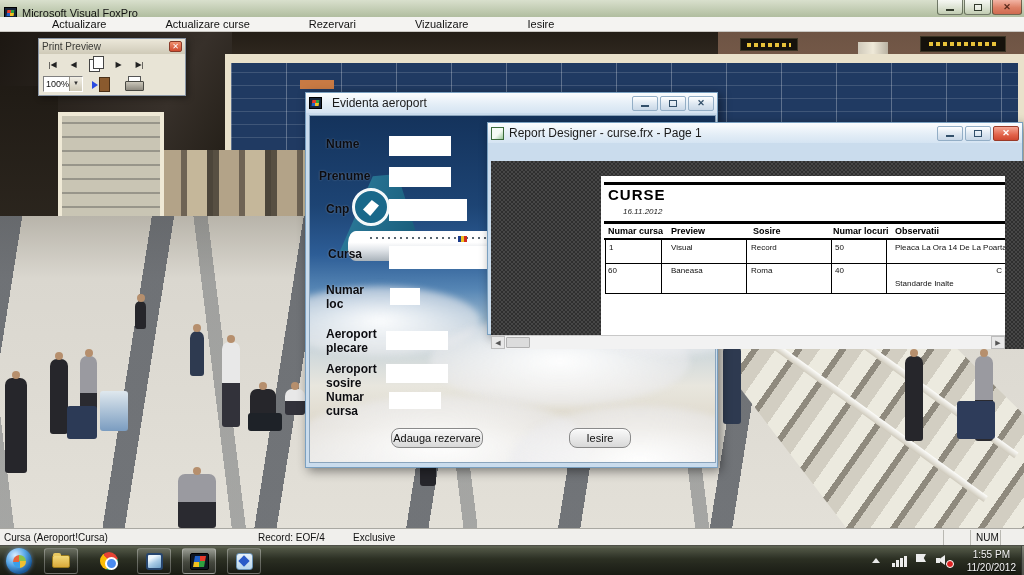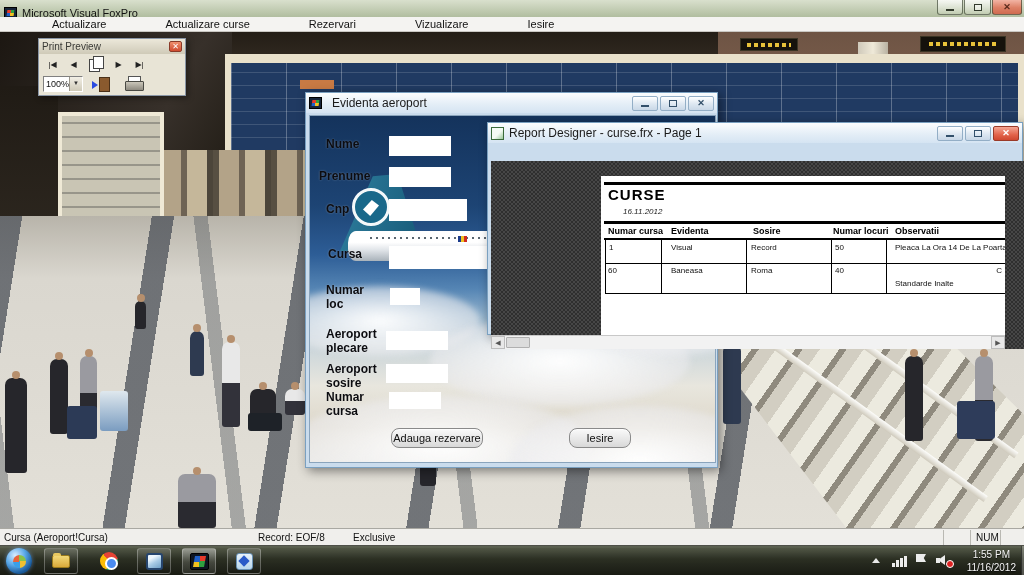--- a/index.html
+++ b/index.html
@@ -363,21 +363,21 @@
       </div>
     </div>
     <div class="rd-client">
       <div class="rd-page">
         <div class="rp-bar" style="top:6px"></div>
         <div class="rp-title">CURSE</div>
         <div class="rp-date">16.11.2012</div>
         <div class="rp-bar" style="top:45px"></div>
 
         <span class="rp-h" style="left:7px">Numar cursa</span>
-        <span class="rp-h" style="left:70px">Evidenta</span>
+        <span class="rp-h" style="left:70px">Preview</span>
         <span class="rp-h" style="left:152px">Sosire</span>
         <span class="rp-h" style="left:232px">Numar locuri</span>
         <span class="rp-h" style="left:294px">Observatii</span>
 
         <div class="rp-line" style="left:3px;top:62px;width:401px;height:2px"></div>
         <div class="rp-line" style="left:4px;top:87px;width:400px;height:1px"></div>
         <div class="rp-line" style="left:4px;top:117px;width:400px;height:1px"></div>
         <div class="rp-line" style="left:4px;top:64px;width:1px;height:53px"></div>
         <div class="rp-line" style="left:60px;top:64px;width:1px;height:53px"></div>
         <div class="rp-line" style="left:145px;top:64px;width:1px;height:53px"></div>
@@ -405,21 +405,21 @@
         <div class="sc-btn" style="left:0;top:0">◀</div>
         <div class="sc-thumb"></div>
         <div class="sc-btn" style="right:0;top:0">▶</div>
       </div>
       <div class="rd-corner"></div>
     </div>
   </div>
 
   <div class="statusbar">
     <span class="sb-text" style="left:4px">Cursa (Aeroport!Cursa)</span>
-    <span class="sb-text" style="left:258px">Record: EOF/8</span>
+    <span class="sb-text" style="left:258px">Record: EOF/4</span>
     <span class="sb-text" style="left:353px">Exclusive</span>
     <span class="sb-sep" style="left:943px"></span>
     <span class="sb-sep" style="left:970px"></span>
     <span class="sb-text" style="left:976px">NUM</span>
     <span class="sb-sep" style="left:1000px"></span>
   </div>
 
   <div class="taskbar">
     <div class="orb">
         <div class="orb-flag"></div>
@@ -449,19 +449,19 @@
         <i style="left:0;height:4px"></i>
           <i style="left:4px;height:7px"></i>
           <i style="left:8px;height:9px"></i>
           <i style="left:12px;height:11px"></i>
       </span>
       <span class="tr-flag" style="left:72px"></span>
       <span class="tr-spk" style="left:92px"></span>
       <span class="tr-mute" style="left:102px"></span>
       <div class="clock">
         <div>1:55 PM</div>
-        <div>11/16/2012</div>
+        <div>11/20/2012</div>
       </div>
     </div>
     <div class="show-desktop"></div>
   </div>
 
 </div>
 
 </body></html>

